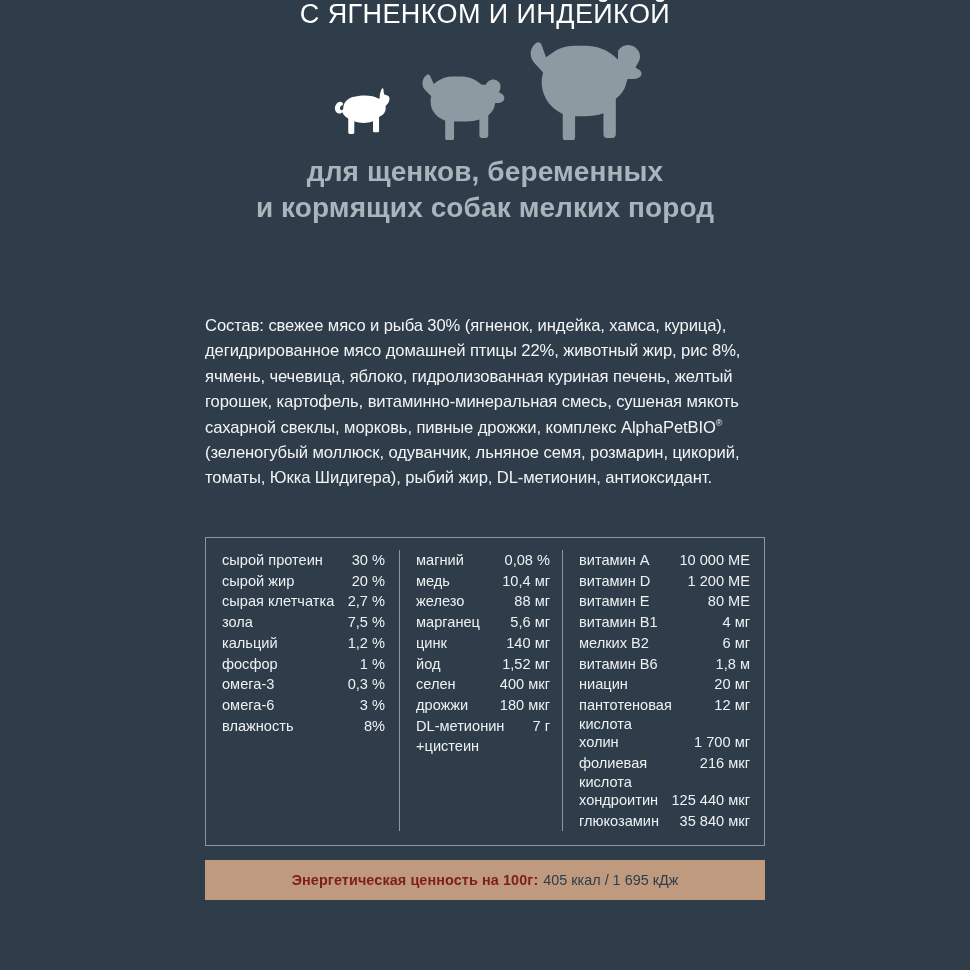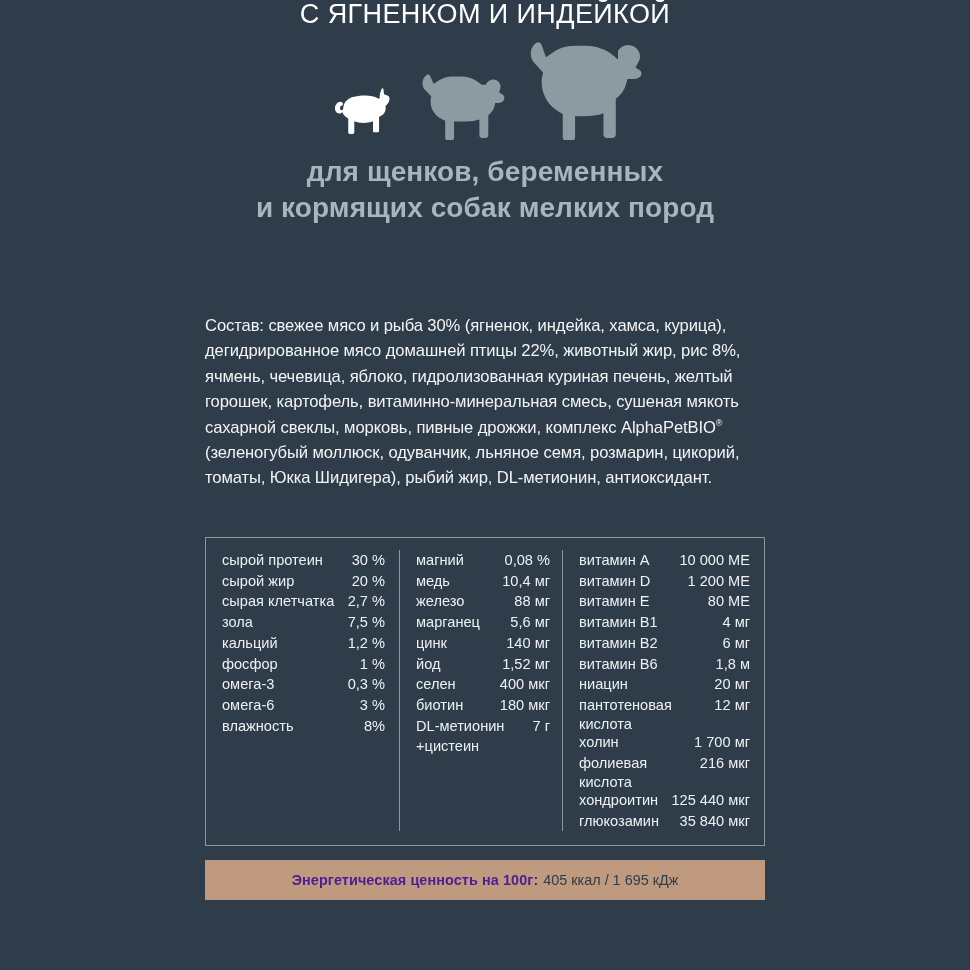--- a/index.html
+++ b/index.html
@@ -162,21 +162,21 @@
     height: 40px;
     background: #c09a7e;
     display: flex;
     align-items: center;
     justify-content: center;
     box-sizing: border-box;
   }
   .energy-label {
     font-size: 14.4px;
     font-weight: bold;
-    color: #4c1d95;
+    color: #7f1d1d;
     letter-spacing: 0.1px;
   }
   .energy-value {
     font-size: 14.4px;
     font-weight: normal;
     color: #2e3d49;
     padding-left: 5px;
   }
 </style>
 </head>
@@ -271,21 +271,21 @@
           </div>
           <div class="nrow">
             <span class="nlabel">йод</span>
             <span class="nvalue">1,52 мг</span>
           </div>
           <div class="nrow">
             <span class="nlabel">селен</span>
             <span class="nvalue">400 мкг</span>
           </div>
           <div class="nrow">
-            <span class="nlabel">биотин</span>
+            <span class="nlabel">дрожжи</span>
             <span class="nvalue">180 мкг</span>
           </div>
           <div class="nrow">
             <span class="nlabel">DL-метионин</span>
             <span class="nvalue">7 г</span>
           </div>
           <div class="nrow cont-only"><span class="nlabel">+цистеин</span></div>
         </div>
       <div class="ncol ncol-3">
           <div class="nrow">
@@ -298,21 +298,21 @@
           </div>
           <div class="nrow">
             <span class="nlabel">витамин E</span>
             <span class="nvalue">80 МЕ</span>
           </div>
           <div class="nrow">
             <span class="nlabel">витамин B1</span>
             <span class="nvalue">4 мг</span>
           </div>
           <div class="nrow">
-            <span class="nlabel">витамин B2</span>
+            <span class="nlabel">мелких B2</span>
             <span class="nvalue">6 мг</span>
           </div>
           <div class="nrow">
             <span class="nlabel">витамин B6</span>
             <span class="nvalue">1,8 м</span>
           </div>
           <div class="nrow">
             <span class="nlabel">ниацин</span>
             <span class="nvalue">20 мг</span>
           </div>

